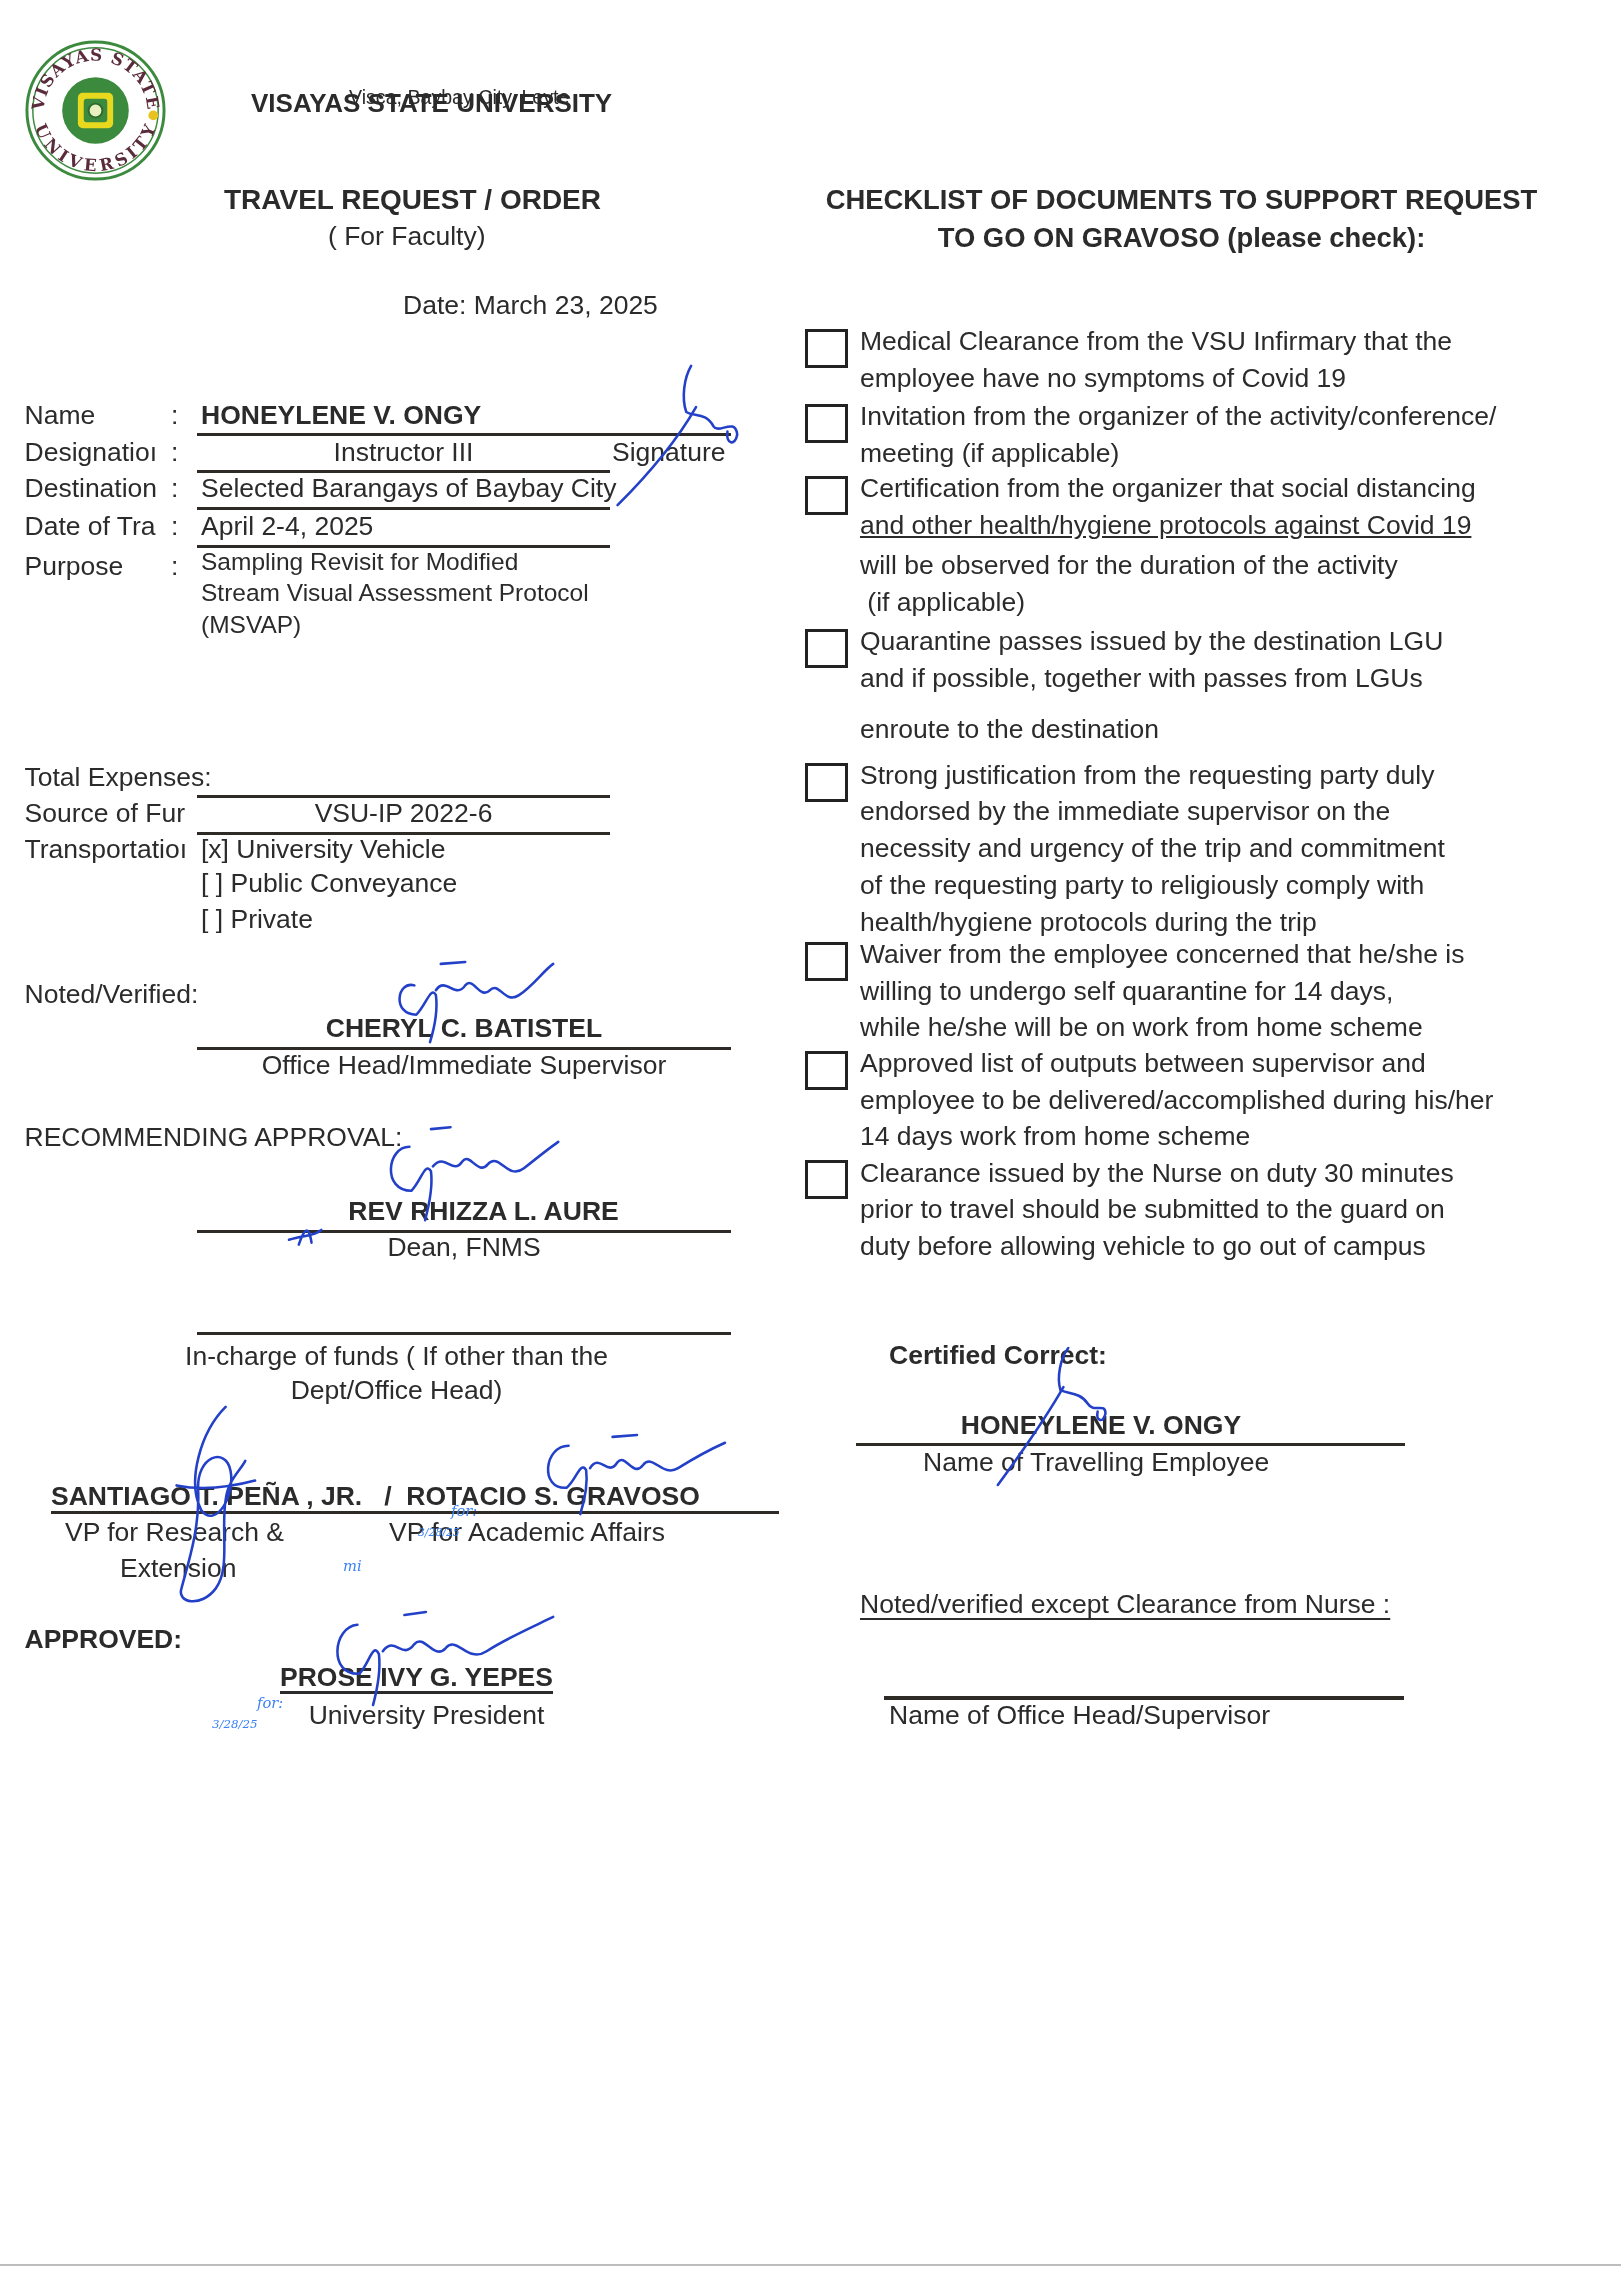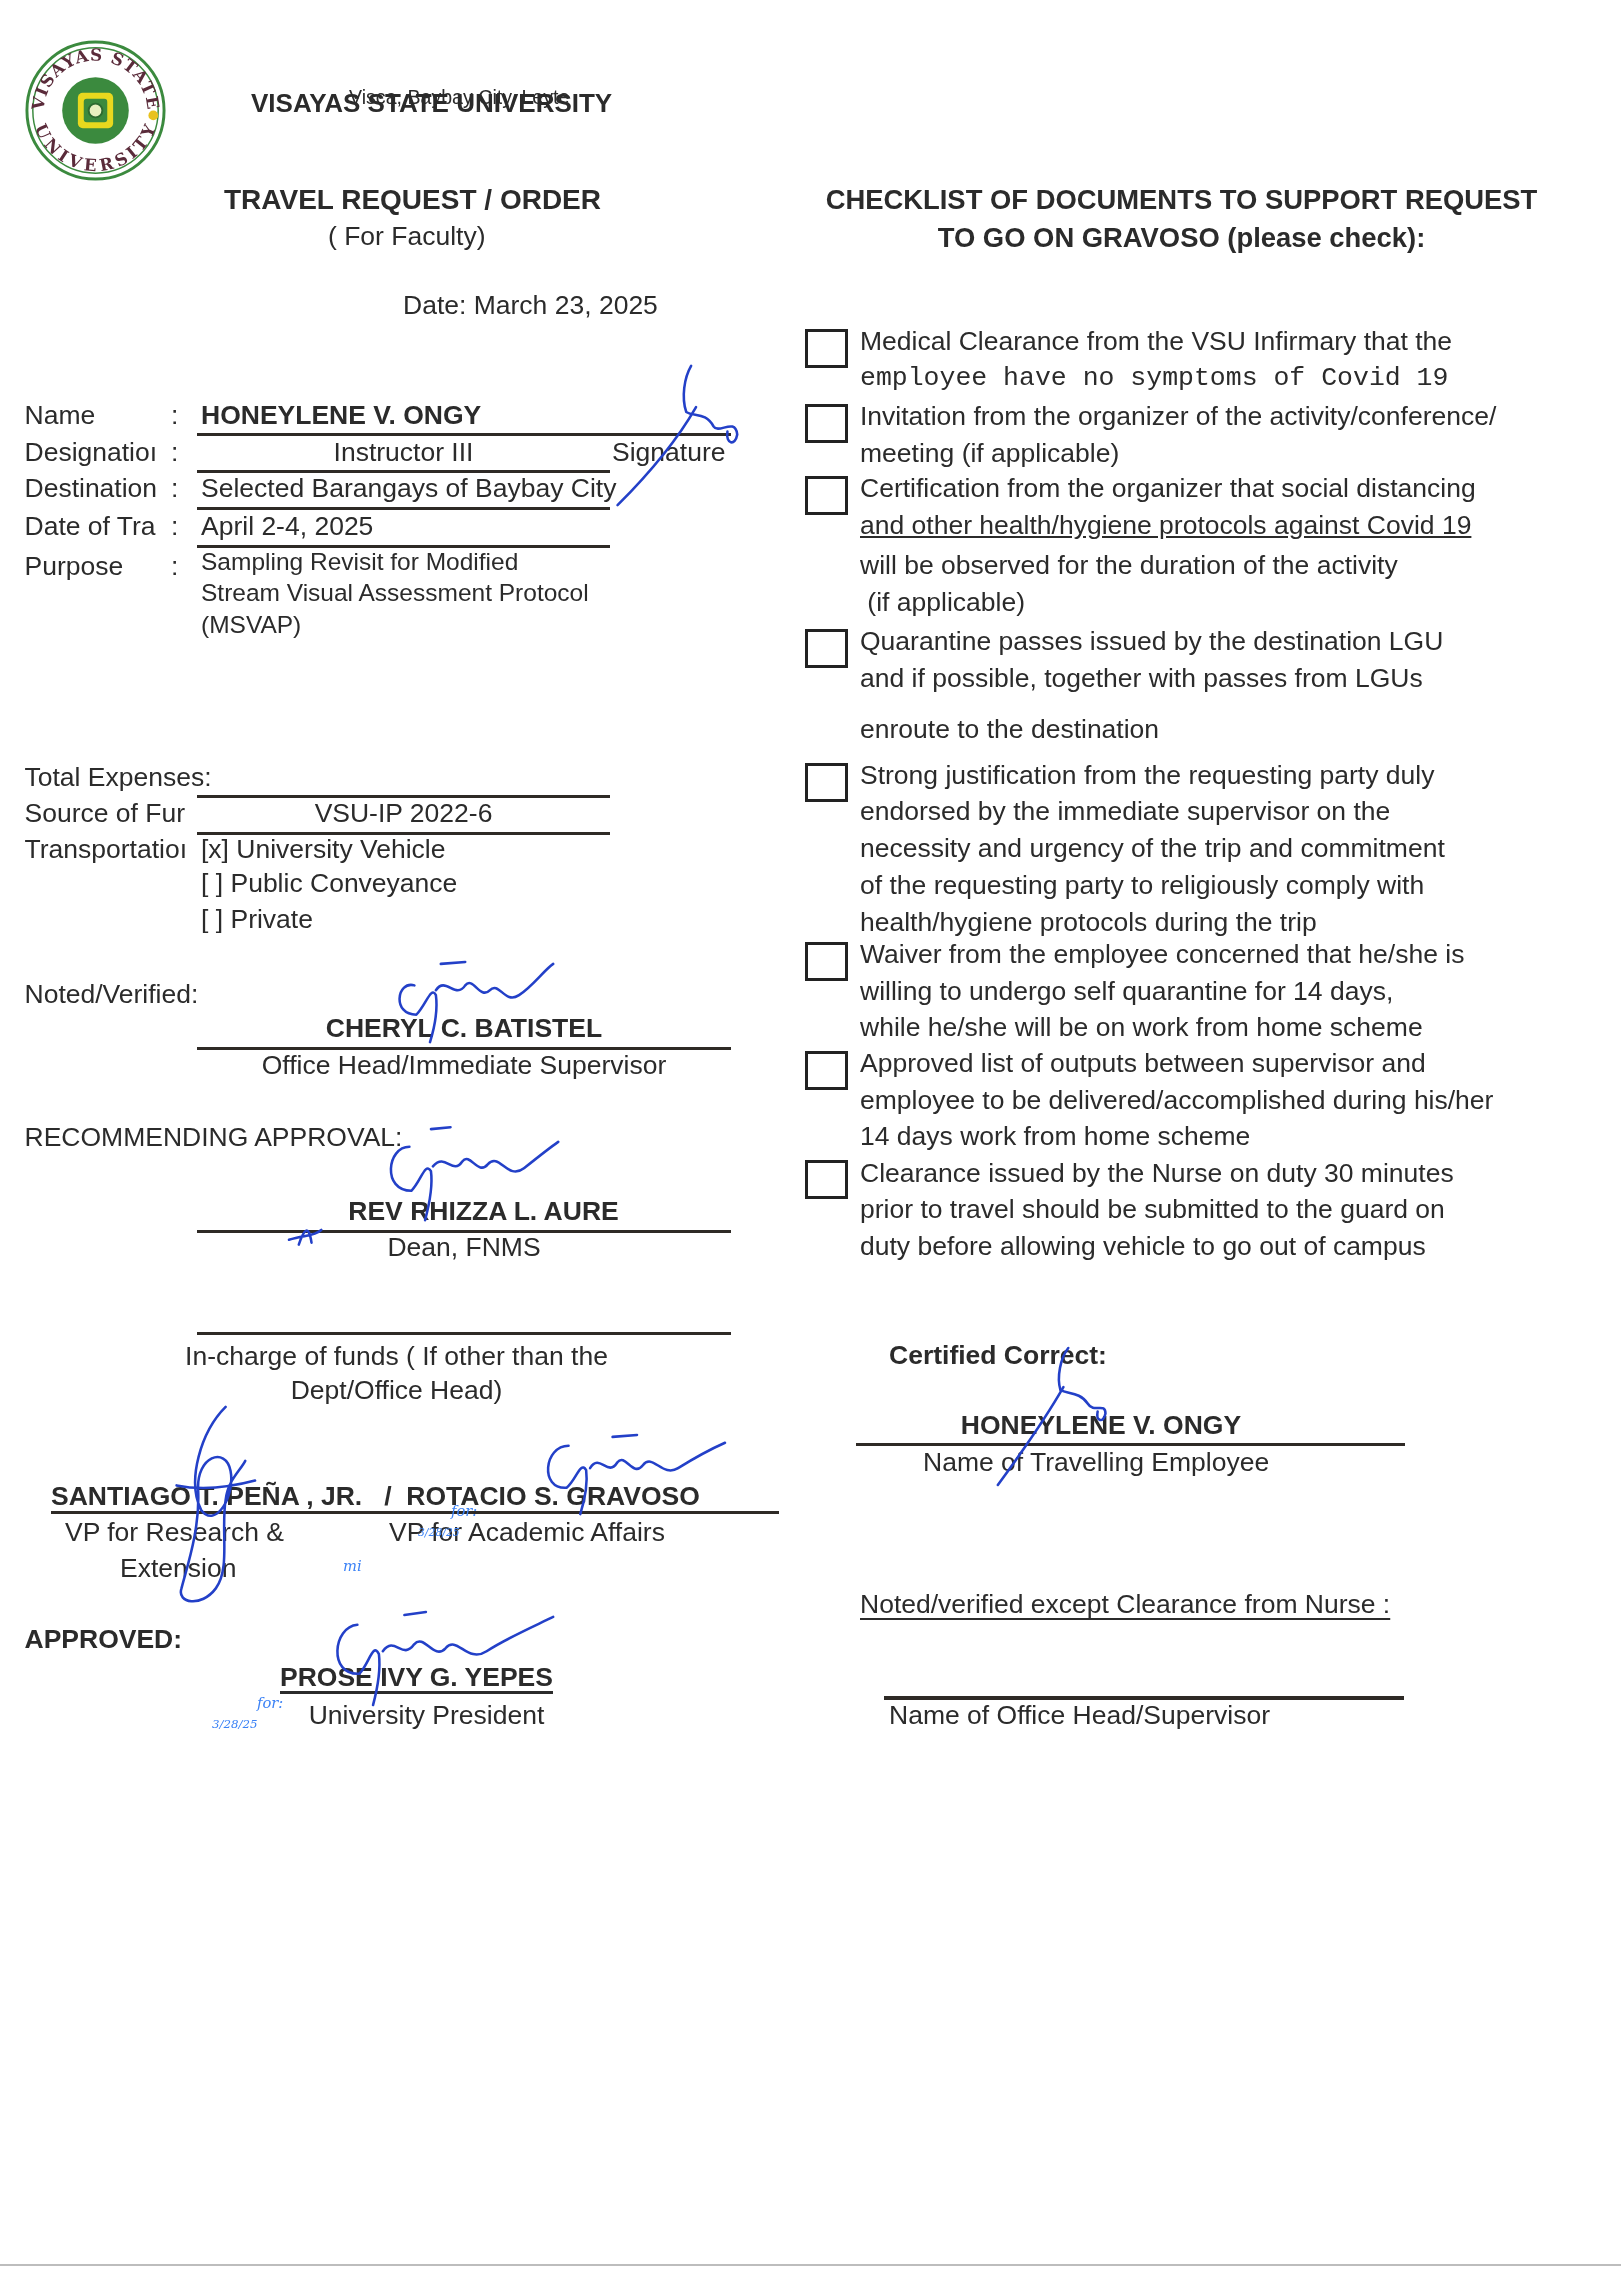--- a/index.html
+++ b/index.html
@@ -130,21 +130,21 @@
 <div class="abs t center" style="left:245px;top:1701px;width:363px;">University President</div>
 <div class="abs ink" style="left:257px;top:1650px;font-size:14.7px;">for:</div>
 <div class="abs ink" style="left:212px;top:1673px;font-size:11.8px;">3/28/25</div>
 
 <div class="abs hd center" style="left:804px;top:184px;width:755px;font-size:27.4px;">CHECKLIST OF DOCUMENTS TO SUPPORT REQUEST</div>
 <div class="abs hd center" style="left:804px;top:222px;width:755px;font-size:27.4px;">TO GO ON GRAVOSO (please check):</div>
 
 <div id="checklist">
     <div class="cb" style="left: 805px; top: 329px;"></div>
     <div class="abs t" style="left: 860px; top: 327px; white-space: pre;">Medical Clearance from the VSU Infirmary that the</div>
-    <div class="abs t" style="left: 860px; top: 364px; white-space: pre; font-family: Liberation Mono, monospace;">employee have no symptoms of Covid 19</div>
+    <div class="abs t" style="left: 860px; top: 364px; white-space: pre;">employee have no symptoms of Covid 19</div>
     <div class="cb" style="left: 805px; top: 404px;"></div>
     <div class="abs t" style="left: 860px; top: 402px; white-space: pre;">Invitation from the organizer of the activity/conference/</div>
     <div class="abs t" style="left: 860px; top: 439px; white-space: pre; text-align: center;">meeting (if applicable)</div>
     <div class="cb" style="left: 805px; top: 476px;"></div>
     <div class="abs t" style="left: 860px; top: 474px; white-space: pre;">Certification from the organizer that social distancing</div>
     <div class="abs t" style="left: 860px; top: 511px; white-space: pre; text-decoration: underline;">and other health/hygiene protocols against Covid 19</div>
     <div class="abs t" style="left: 860px; top: 551px; white-space: pre;">will be observed for the duration of the activity</div>
     <div class="abs t" style="left: 860px; top: 588px; white-space: pre;"> (if applicable)</div>
     <div class="cb" style="left: 805px; top: 629px;"></div>
     <div class="abs t" style="left: 860px; top: 627px; white-space: pre;">Quarantine passes issued by the destination LGU</div>

